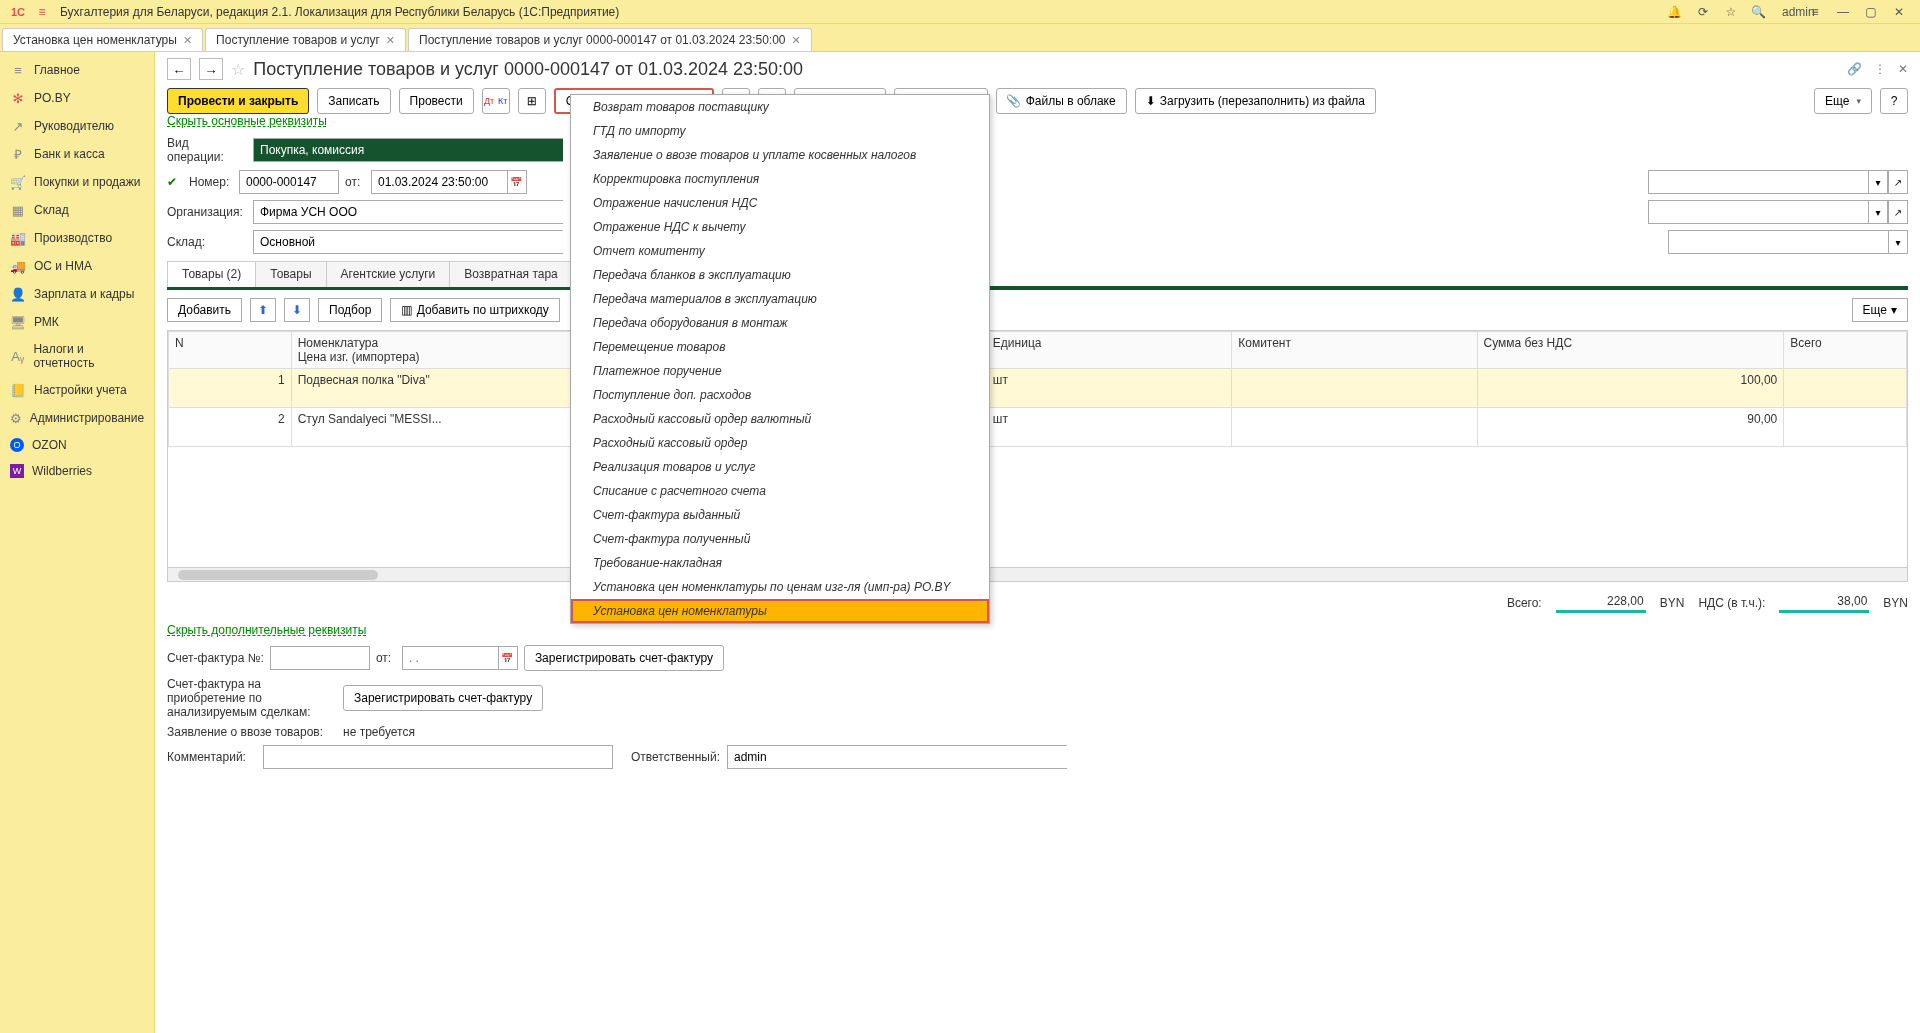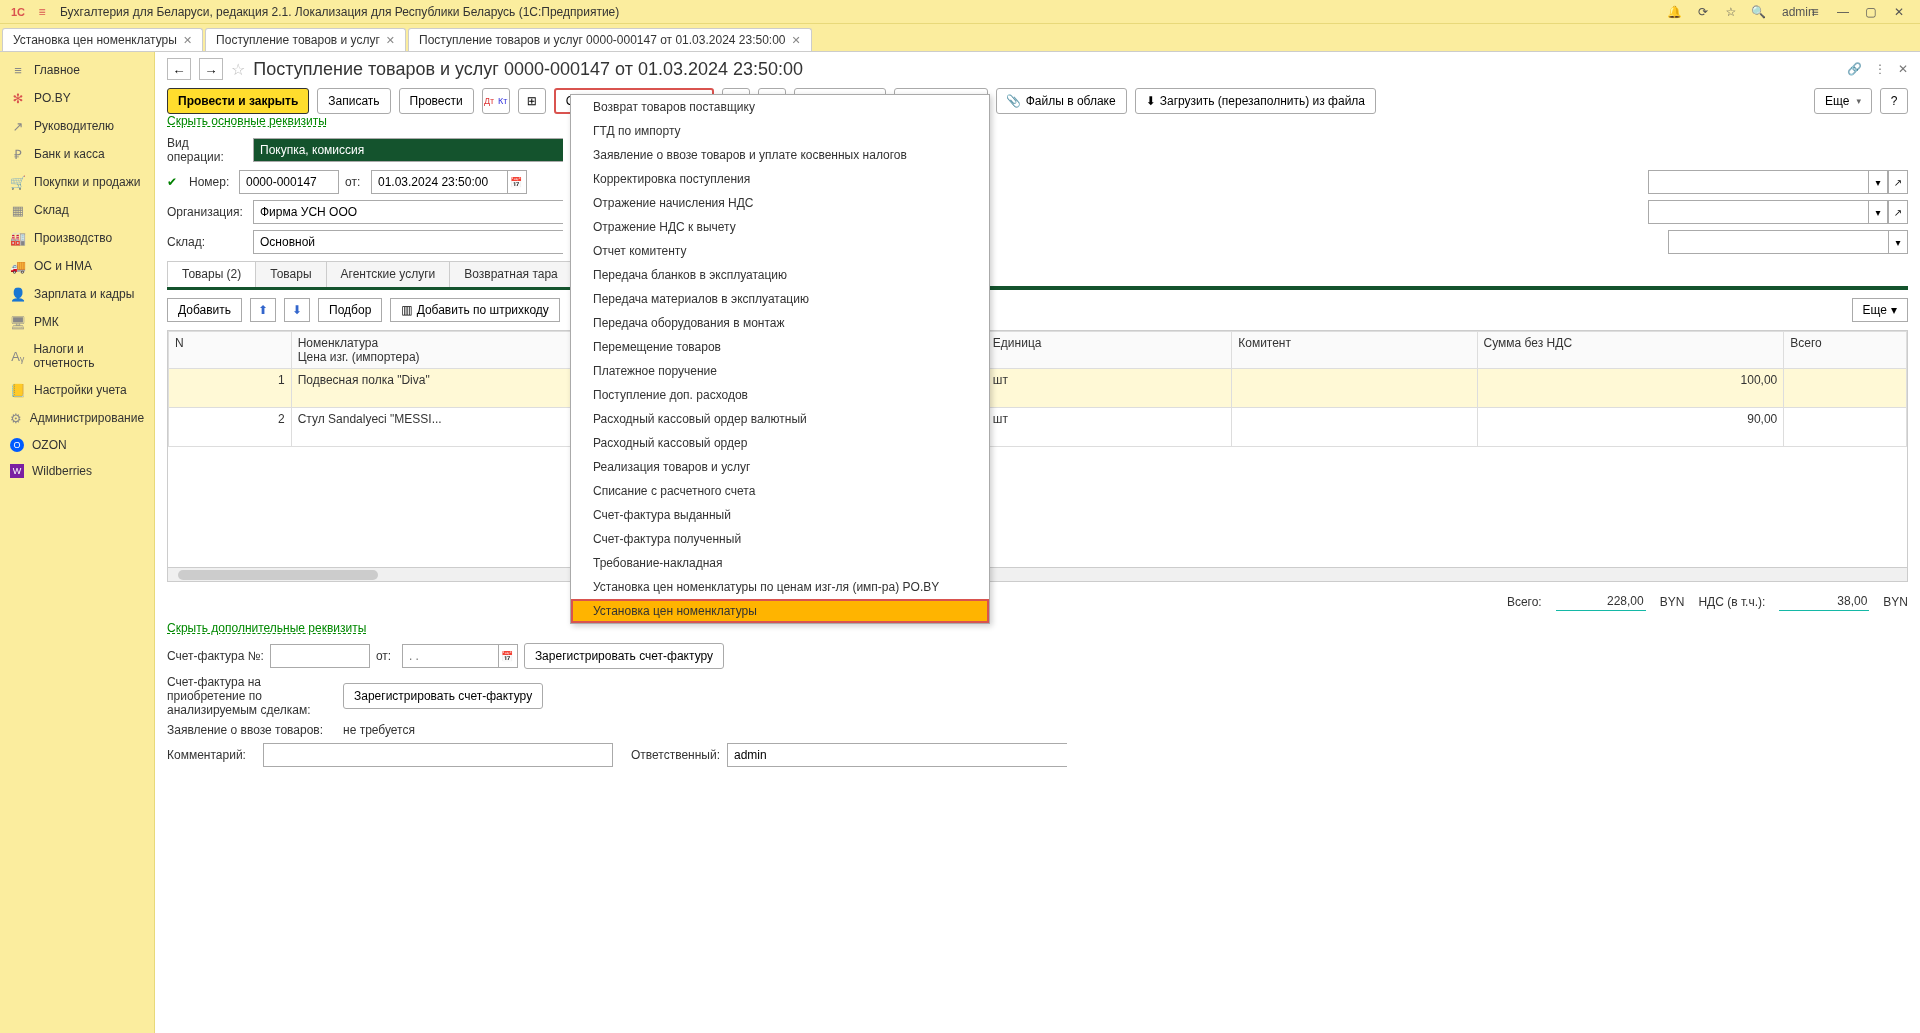--- a/index.html
+++ b/index.html
@@ -70,21 +70,21 @@
 .data-table td.num { text-align: right; }
 .cell-stack { display: flex; flex-direction: column; gap: 2px; }
 .th-stack { display:flex; flex-direction:column; }
 
 .table-wrap { border: 1px solid #ccc; min-height: 240px; position: relative; }
 .hscroll { height: 14px; background: #f0f0f0; border-top: 1px solid #ccc; position: relative; }
 .hscroll-thumb { position:absolute; left:10px; top:2px; height:10px; width: 200px; background:#ccc; border-radius:5px; }
 
 
 .totals { display: flex; justify-content: flex-end; gap: 14px; align-items: center; margin: 10px 0; }
-.totals .tval { border-bottom: 1px solid #14b8a6; min-width: 90px; text-align: right; padding: 2px; }
+.totals .tval { border-bottom: 3px solid #14b8a6; min-width: 90px; text-align: right; padding: 2px; }
 
 
 .bottom-form .form-row label { width: auto; min-width: 90px; }
 
 
 .dropdown-menu { position: absolute; background: #fff; border: 1px solid #aaa; box-shadow: 2px 2px 6px rgba(0,0,0,0.2); z-index: 100; min-width: 420px; }
 .dropdown-menu .ditem { padding: 5px 22px; cursor: pointer; font-size: 12px; }
 .dropdown-menu .ditem.highlighted { background: #ffb400; outline: 2px solid #d9534f; outline-offset: -2px; }
 
 .window-controls { display:flex; gap:12px; align-items:center; margin-left:auto; }
@@ -231,21 +231,21 @@
           <span>⬇</span>
           <span>Загрузить (перезаполнить) из файла</span>
         </button>
       <div class="toolbar-right">
         <button class="btn dropdown">Еще</button>
         <button class="btn btn-icon-only">?</button>
       </div>
     </div>
 
     
-    <div class="dropdown-menu" style="left:415px; top:42px;">
+    <div class="dropdown-menu" style="left:415px; top:42px;font-style:italic;">
       <div class="ditem">Возврат товаров поставщику</div>
       <div class="ditem">ГТД по импорту</div>
       <div class="ditem">Заявление о ввозе товаров и уплате косвенных налогов</div>
       <div class="ditem">Корректировка поступления</div>
       <div class="ditem">Отражение начисления НДС</div>
       <div class="ditem">Отражение НДС к вычету</div>
       <div class="ditem">Отчет комитенту</div>
       <div class="ditem">Передача бланков в эксплуатацию</div>
       <div class="ditem">Передача материалов в эксплуатацию</div>
       <div class="ditem">Передача оборудования в монтаж</div>

